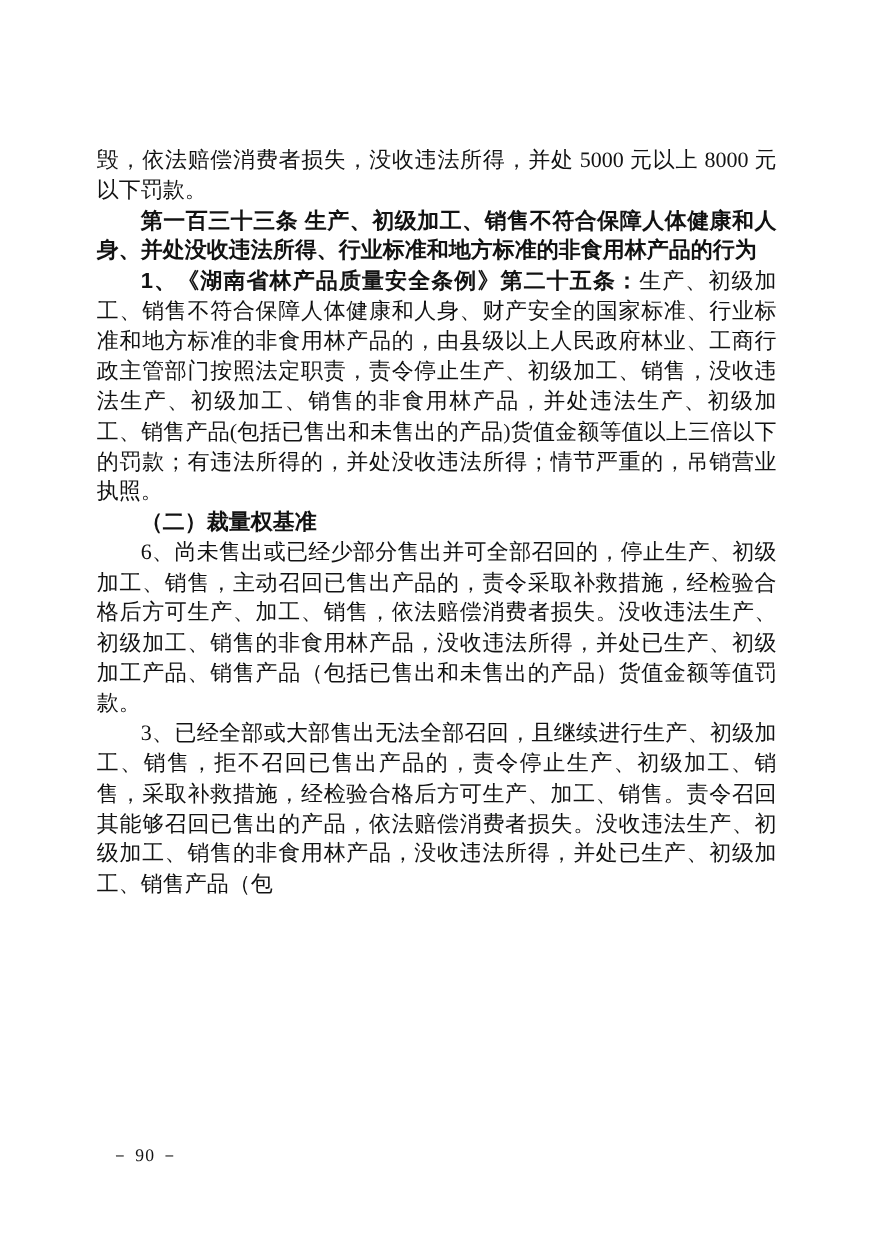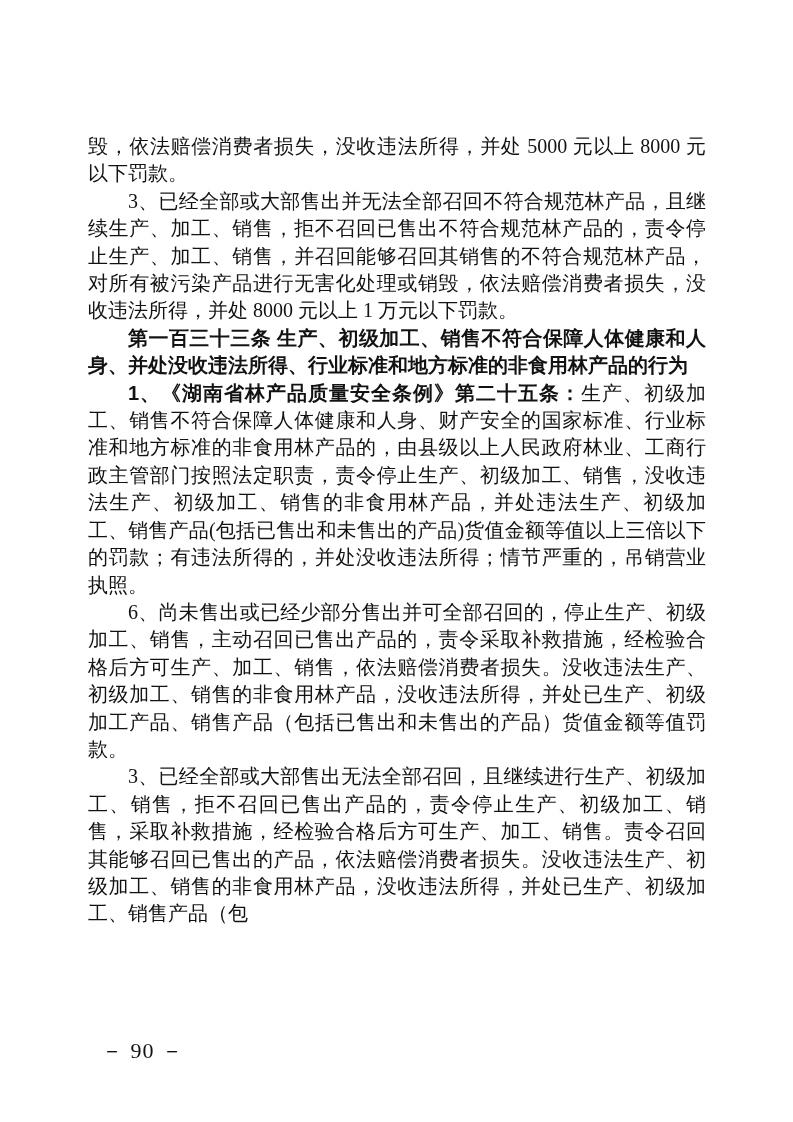--- a/index.html
+++ b/index.html
@@ -36,33 +36,33 @@
   .heading,
   .subheading,
   .bold-lead {
     font-family: "Liberation Sans", sans-serif;
     font-weight: 700;
   }
   .footer {
     position: absolute;
     left: 101px;
     top: 1040px;
-    font-size: 22px;
+    font-size: 16px;
     line-height: 22px;
     letter-spacing: 1px;
     color: #121212;
     font-family: "Liberation Serif", serif;
   }
 </style>
 </head>
 <body>
 
 <div class="page">
   <div class="content">
     <p class="body no-indent">毁，依法赔偿消费者损失，没收违法所得，并处 5000 元以上 8000 元以下罚款。</p>
-    <p class="body">3、已经全部或大部售出并无法全部召回不符合规范林产品，且继续生产、加工、销售，拒不召回已售出不符合规范林产品的，责令停止生产、加工、销售，并召回能够召回其销售的不符合规范林产品，对所有被污染产品进行无害化处理或销毁，依法赔偿消费者损失，没收违法所得，并处 8000 元以上 1 万元以下罚款。</p>
     <p class="heading">第一百三十三条 生产、初级加工、销售不符合保障人体健康和人身、并处没收违法所得、行业标准和地方标准的非食用林产品的行为</p>
     <p class="body"><span class="bold-lead">1、《湖南省林产品质量安全条例》第二十五条：</span><span>生产、初级加工、销售不符合保障人体健康和人身、财产安全的国家标准、行业标准和地方标准的非食用林产品的，由县级以上人民政府林业、工商行政主管部门按照法定职责，责令停止生产、初级加工、销售，没收违法生产、初级加工、销售的非食用林产品，并处违法生产、初级加工、销售产品(包括已售出和未售出的产品)货值金额等值以上三倍以下的罚款；有违法所得的，并处没收违法所得；情节严重的，吊销营业执照。</span></p>
+    <p class="subheading">（二）裁量权基准</p>
     <p class="body">6、尚未售出或已经少部分售出并可全部召回的，停止生产、初级加工、销售，主动召回已售出产品的，责令采取补救措施，经检验合格后方可生产、加工、销售，依法赔偿消费者损失。没收违法生产、初级加工、销售的非食用林产品，没收违法所得，并处已生产、初级加工产品、销售产品（包括已售出和未售出的产品）货值金额等值罚款。</p>
     <p class="body">3、已经全部或大部售出无法全部召回，且继续进行生产、初级加工、销售，拒不召回已售出产品的，责令停止生产、初级加工、销售，采取补救措施，经检验合格后方可生产、加工、销售。责令召回其能够召回已售出的产品，依法赔偿消费者损失。没收违法生产、初级加工、销售的非食用林产品，没收违法所得，并处已生产、初级加工、销售产品（包</p>
   </div>
   <div class="footer">－ 90 －</div>
 </div>
 
 </body></html>

